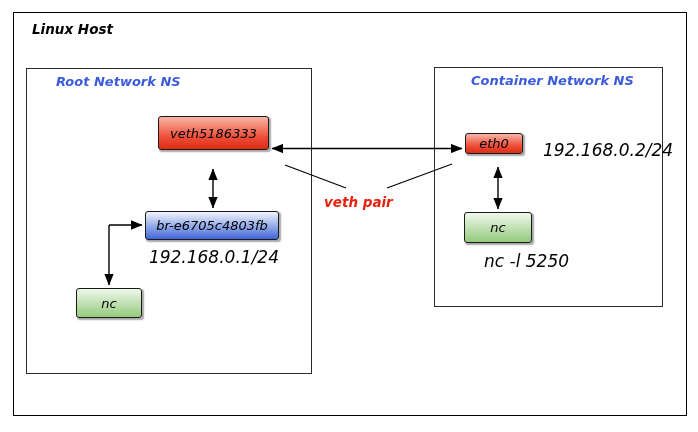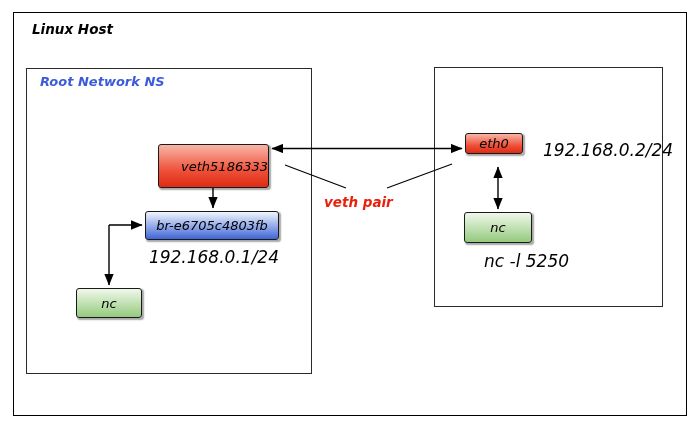--- a/index.html
+++ b/index.html
@@ -19,21 +19,21 @@
   .host-frame  { border: 1.8px solid #000; }
   .ns-frame    { border: 1.2px solid #2a2a2a; }
   .title {
     position: absolute;
     font-size: 13px;
     font-weight: bold;
     font-style: italic;
     white-space: nowrap;
   }
   .host-title { color: #000; font-size: 13.5px; }
-  .ns-title   { color: var(--ns-title, #3b5bdb); }
+  .ns-title   { color: var(--ns-title, #3b5bdb); margin-left: 16px; }
   .node {
     position: absolute;
     display: flex;
     align-items: center;
     justify-content: center;
     box-sizing: border-box;
     font-style: italic;
     font-size: 13px;
     color: #000;
     border: 1.2px solid #1a1a1a;
@@ -85,37 +85,38 @@
 
 <div class="canvas">
 
   <div class="frame host-frame" style="left:13px; top:12px; width:674px; height:404px;"></div>
   <div class="title host-title" style="left:32px; top:21px;">Linux Host</div>
 
   <div class="frame ns-frame" style="left:26px; top:68px; width:286px; height:306px;"></div>
   <div class="title ns-title" style="left:40px; top:74px;">Root Network NS</div>
 
   <div class="frame ns-frame" style="left:434px; top:67px; width:229px; height:240px;"></div>
+  <div class="title ns-title" style="left:455px; top:73px;">Container Network NS</div>
 
   <svg class="arrows" viewBox="0 0 698 432" xmlns="http://www.w3.org/2000/svg">
     <defs>
       <marker id="arr" viewBox="0 0 10 8" refX="9.5" refY="4" markerWidth="8.5" markerHeight="6.8" orient="auto-start-reverse">
         <path d="M0,0 L10,4 L0,8 z" fill="#000"></path>
       </marker>
     </defs>
     <line x1="272" y1="148.5" x2="462" y2="148.5" stroke="#000" stroke-width="1.4" marker-start="url(#arr)" marker-end="url(#arr)"></line>
     <line x1="213" y1="169" x2="213" y2="208" stroke="#000" stroke-width="1.4" marker-start="url(#arr)" marker-end="url(#arr)"></line>
     <line x1="498" y1="167" x2="498" y2="209" stroke="#000" stroke-width="1.4" marker-start="url(#arr)" marker-end="url(#arr)"></line>
     <line x1="109" y1="225" x2="109" y2="285" stroke="#000" stroke-width="1.4" marker-end="url(#arr)"></line>
     <line x1="109" y1="225" x2="142" y2="225" stroke="#000" stroke-width="1.4" marker-end="url(#arr)"></line>
     <line x1="285" y1="165" x2="346" y2="188" stroke="#000" stroke-width="1.1"></line>
     <line x1="452" y1="164" x2="387" y2="188" stroke="#000" stroke-width="1.1"></line>
   </svg>
 
-  <div class="node red" style="left:158px; top:144px; width:111px; height:44px;justify-content:flex-end;">
+  <div class="node red" style="left:158px; top:116px; width:111px; height:34px;">
     <span>veth5186333</span>
   </div>
 
   <div class="node blue" style="left:145px; top:211px; width:134px; height:29px;">
     <span>br-e6705c4803fb</span>
   </div>
 
   <div class="node green" style="left:76px; top:288px; width:66px; height:30px;">
     <span>nc</span>
   </div>

